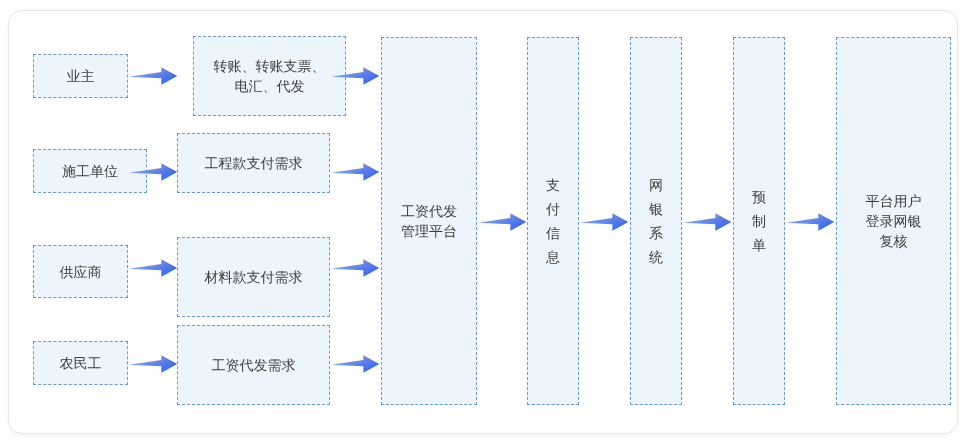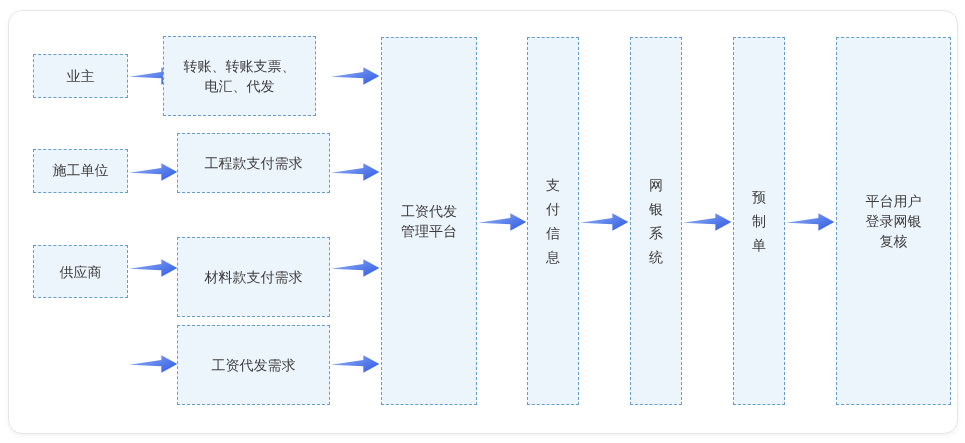--- a/index.html
+++ b/index.html
@@ -43,37 +43,38 @@
   <svg class="defs-only" aria-hidden="true">
     <defs>
       <linearGradient id="arrowGrad" x1="0%" y1="0%" x2="100%" y2="70%">
         <stop id="arrowStop1" offset="0%" stop-color="#96b6f7"></stop>
         <stop id="arrowStop2" offset="100%" stop-color="#3a63e4"></stop>
       </linearGradient>
     </defs>
   </svg>
 
   <div class="node" style="left:33px; top:54px; width:95px; height:44px;">业主</div>
-  <div class="node" style="left:33px; top:149px; width:95px; height:44px;font-family:Liberation Mono, monospace;">施工单位</div>
+  <div class="node" style="left:33px; top:149px; width:114px; height:44px;">施工单位</div>
   <div class="node" style="left:33px; top:245px; width:95px; height:53px;">供应商</div>
+  <div class="node" style="left:33px; top:341px; width:95px; height:44px;">农民工</div>
 
   <svg class="arrow" style="left:129px; top:63px;" viewBox="0 0 50 26">
     <polygon points="0,13.7 33,8.8 33,4 49.3,13 33,22 33,15.2" fill="url(#arrowGrad)"></polygon>
   </svg>
   <svg class="arrow" style="left:129px; top:159px;" viewBox="0 0 50 26">
     <polygon points="0,13.7 33,8.8 33,4 49.3,13 33,22 33,15.2" fill="url(#arrowGrad)"></polygon>
   </svg>
   <svg class="arrow" style="left:129px; top:255px;" viewBox="0 0 50 26">
     <polygon points="0,13.7 33,8.8 33,4 49.3,13 33,22 33,15.2" fill="url(#arrowGrad)"></polygon>
   </svg>
   <svg class="arrow" style="left:129px; top:351px;" viewBox="0 0 50 26">
     <polygon points="0,13.7 33,8.8 33,4 49.3,13 33,22 33,15.2" fill="url(#arrowGrad)"></polygon>
   </svg>
 
-  <div class="node" style="left:163px; top:36px; width:153px; height:80px;text-align:center;">转账、转账支票、
+  <div class="node" style="left:193px; top:36px; width:153px; height:80px;text-align:center;">转账、转账支票、
 电汇、代发</div>
   <div class="node" style="left:177px; top:133px; width:153px; height:60px;">工程款支付需求</div>
   <div class="node" style="left:177px; top:229px; width:153px; height:80px;margin-top:8px;">材料款支付需求</div>
   <div class="node" style="left:177px; top:325px; width:153px; height:80px;">工资代发需求</div>
 
   <svg class="arrow" style="left:331px; top:63px;" viewBox="0 0 50 26">
     <polygon points="0,13.7 33,8.8 33,4 49.3,13 33,22 33,15.2" fill="url(#arrowGrad)"></polygon>
   </svg>
   <svg class="arrow" style="left:331px; top:159px;" viewBox="0 0 50 26">
     <polygon points="0,13.7 33,8.8 33,4 49.3,13 33,22 33,15.2" fill="url(#arrowGrad)"></polygon>

